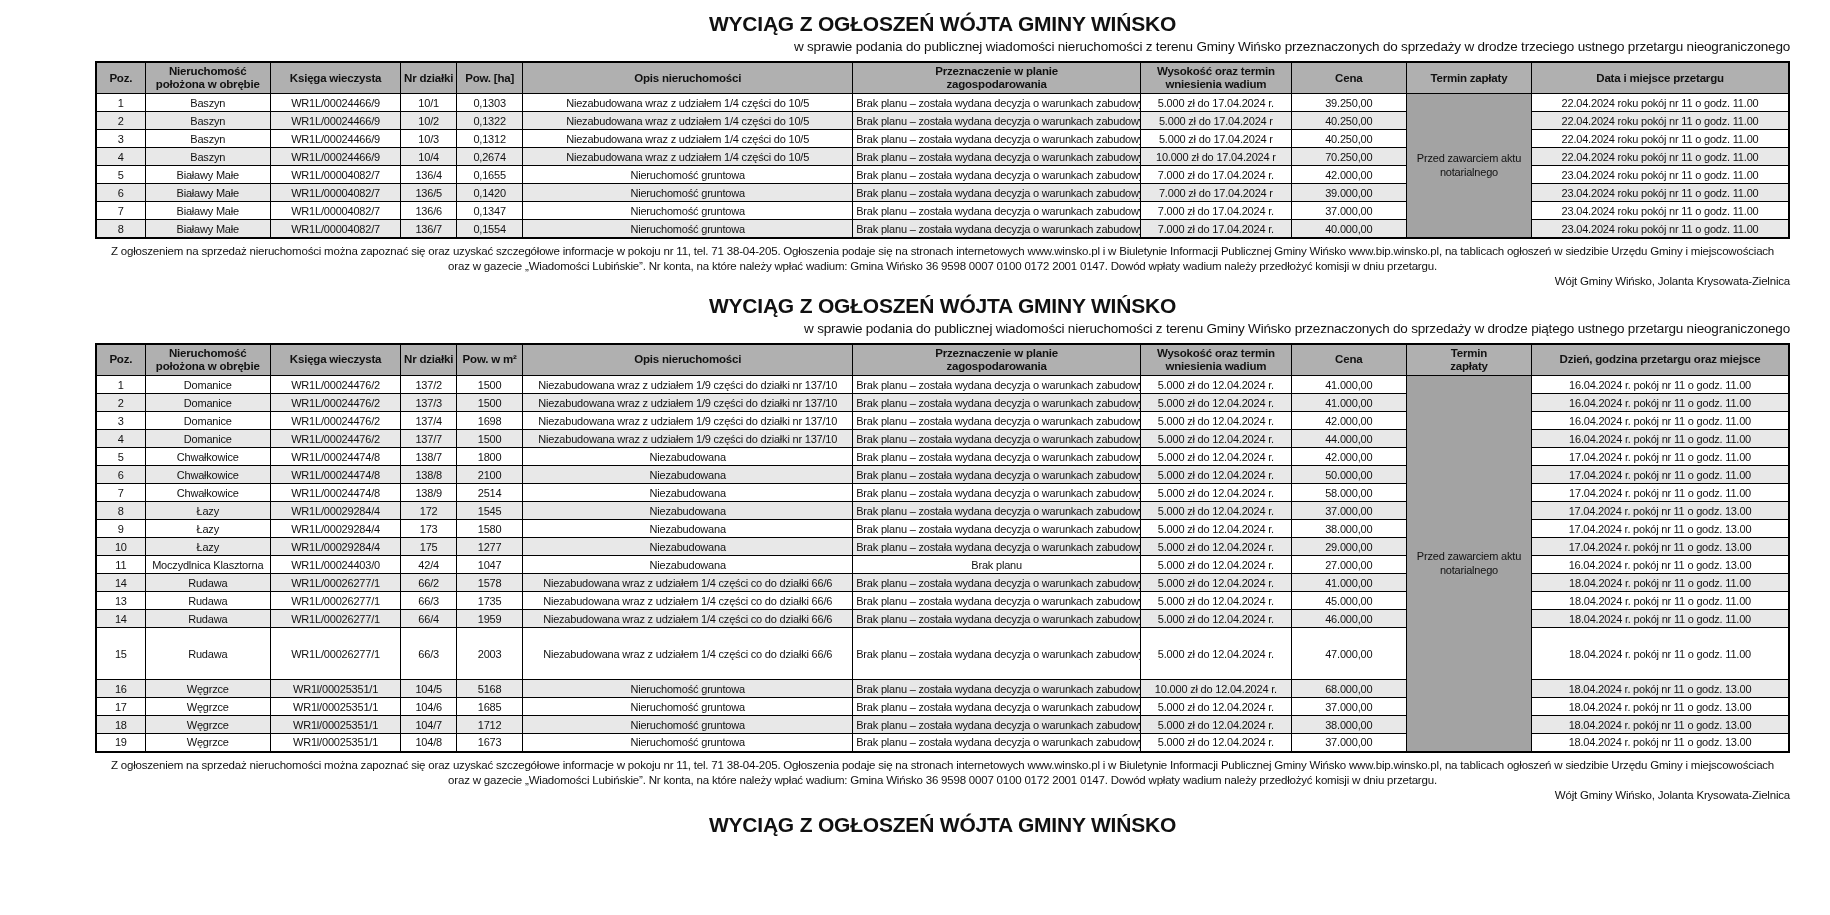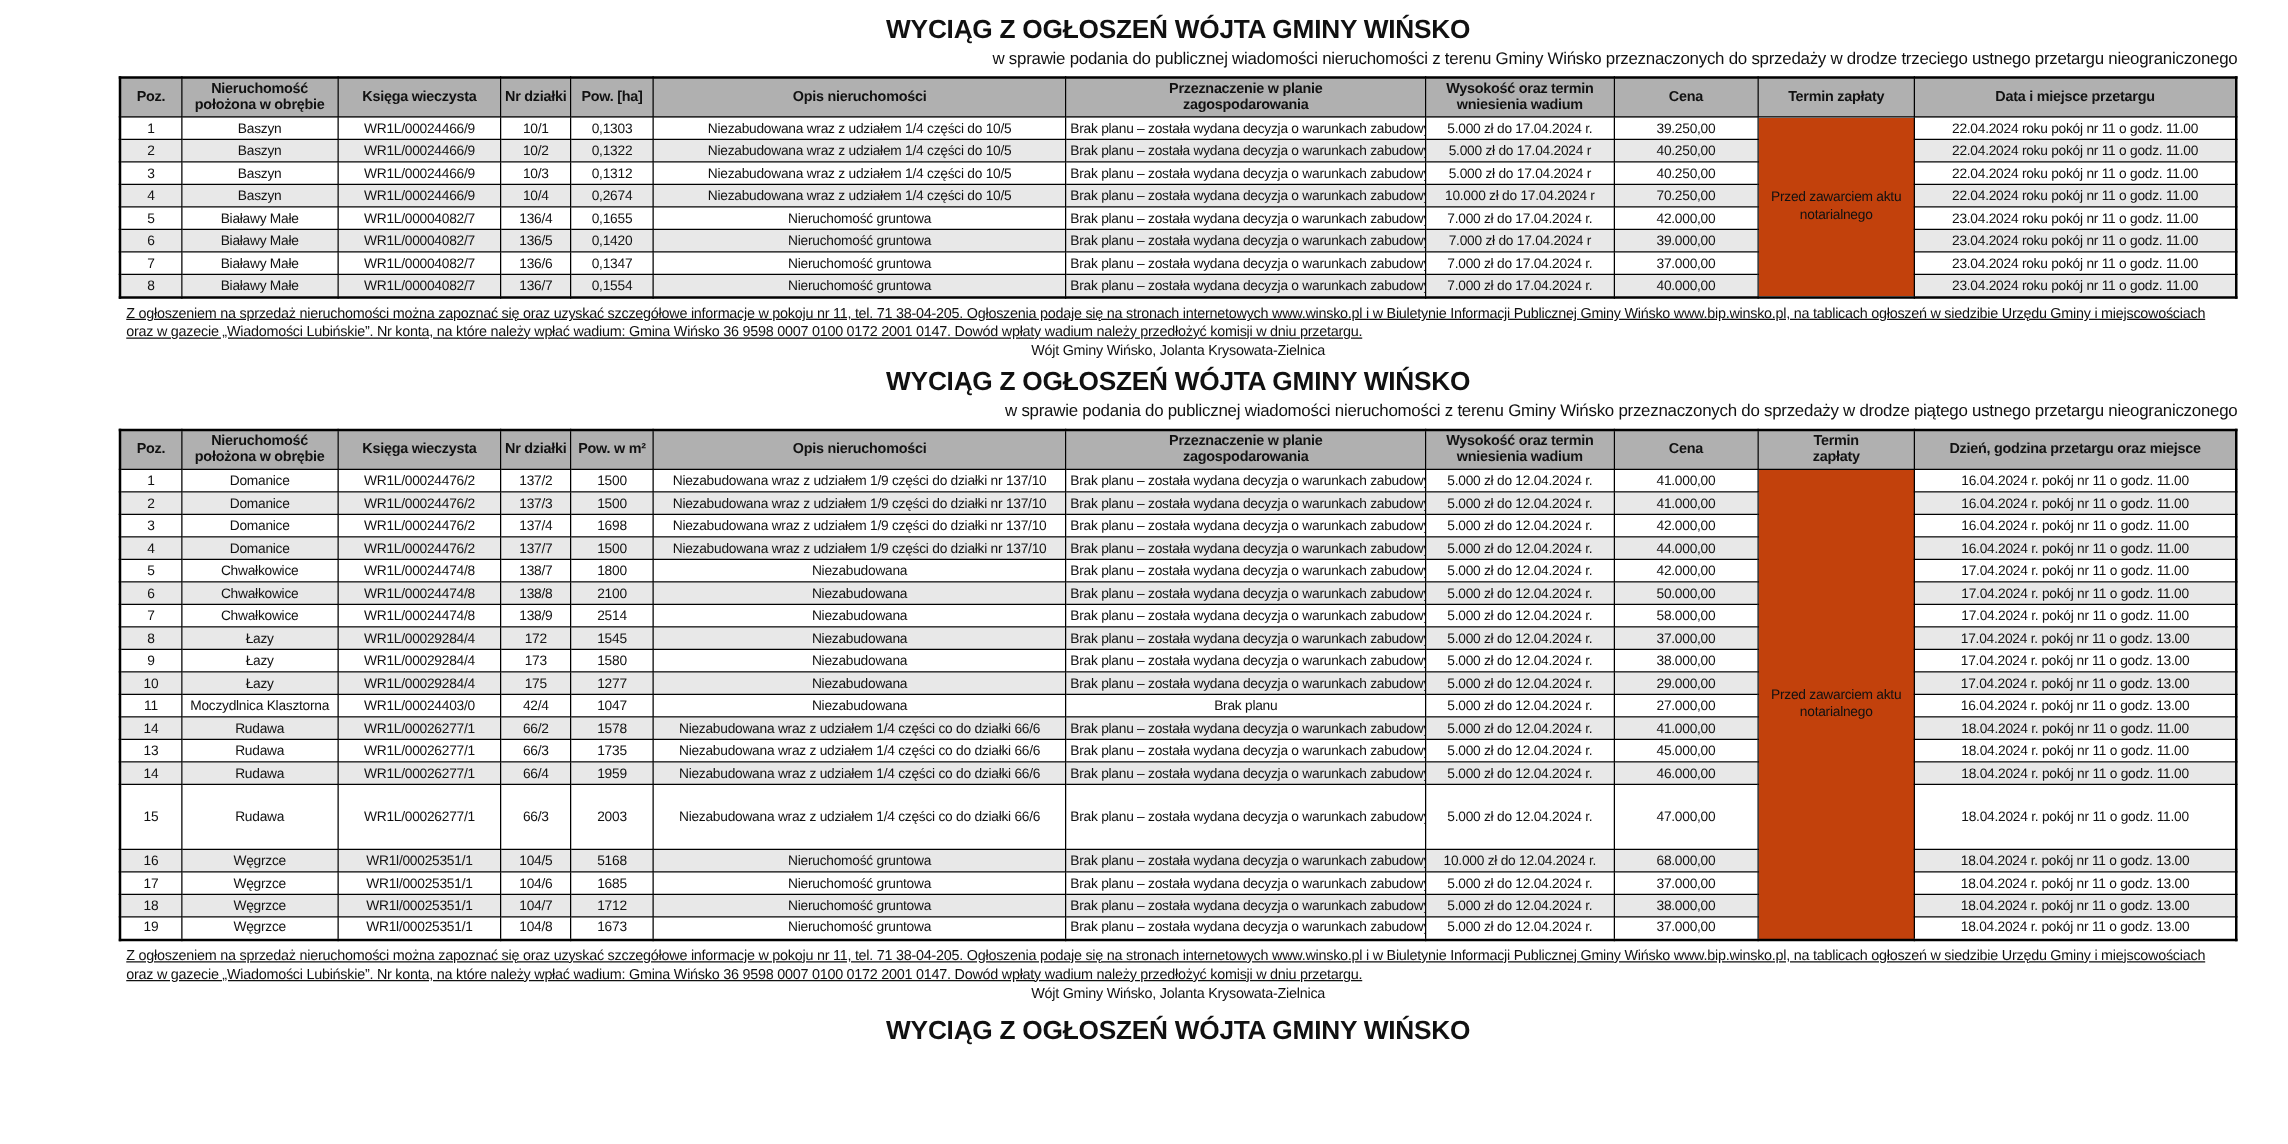--- a/index.html
+++ b/index.html
@@ -36,29 +36,28 @@
   }
   table.listing td{
     border:1px solid var(--border);
     font-size:11px;text-align:center;
     padding:0 3px;height:18px;line-height:1.1;
     white-space:nowrap;overflow:hidden;letter-spacing:-0.2px;
   }
   table.listing tbody tr:nth-child(even){background:var(--stripe)}
   table.listing tr.tall td{height:52px}
   table.listing td.pay{
-    background:#c2410c;white-space:normal;line-height:1.25;
+    background:#a3a3a3;white-space:normal;line-height:1.25;
     vertical-align:middle;
   }
   .footer{
-    font-size:11.5px;margin:5px 6px 0;line-height:1.3;
+    font-size:11.5px;text-align:center;margin:5px 6px 0;line-height:1.3;
     letter-spacing:-0.2px;
-    text-decoration:underline;
-  }
-  .signature{font-size:11.5px;text-align:center;margin:1px 0 7px;letter-spacing:-0.2px}
+  }
+  .signature{font-size:11.5px;text-align:right;margin:1px 0 7px;letter-spacing:-0.2px}
   .section2{margin-top:4px}
   .bottom-title{margin-top:12px}
 </style>
 </head>
 <body>
 
 <main class="page">
 
   <section class="announcement">
     <h1 class="title">WYCIĄG Z OGŁOSZEŃ WÓJTA GMINY WIŃSKO</h1>

